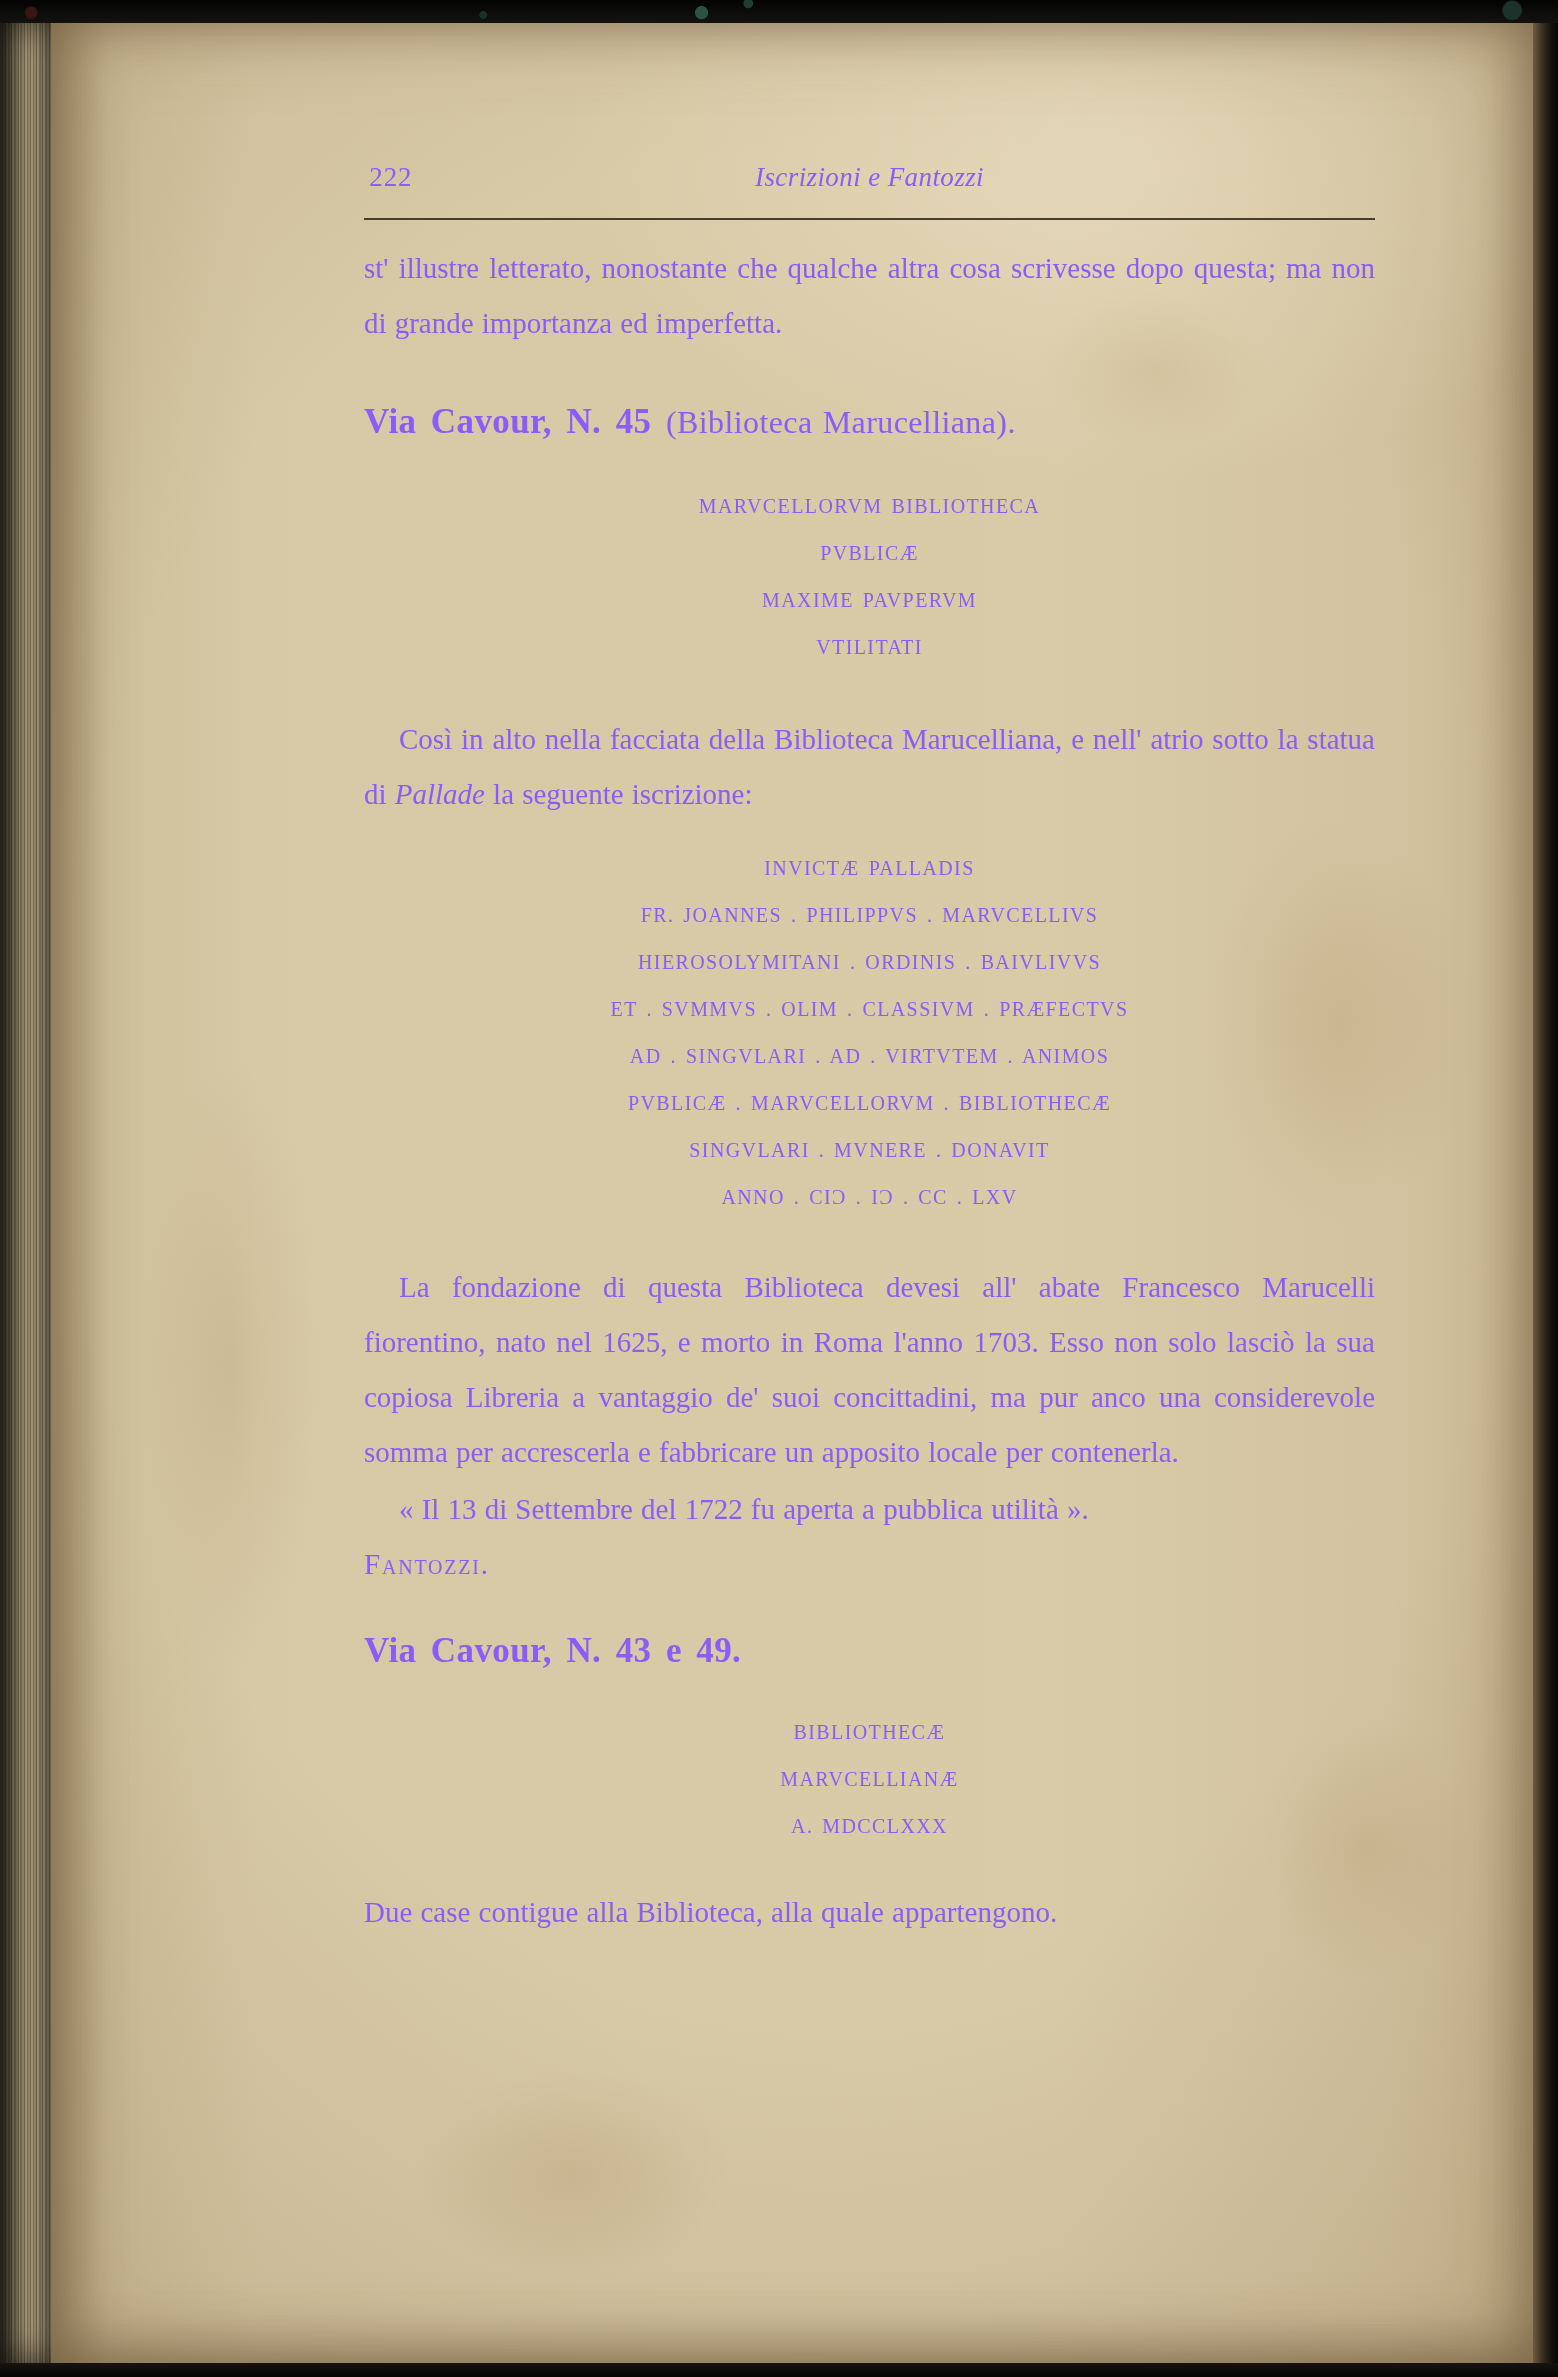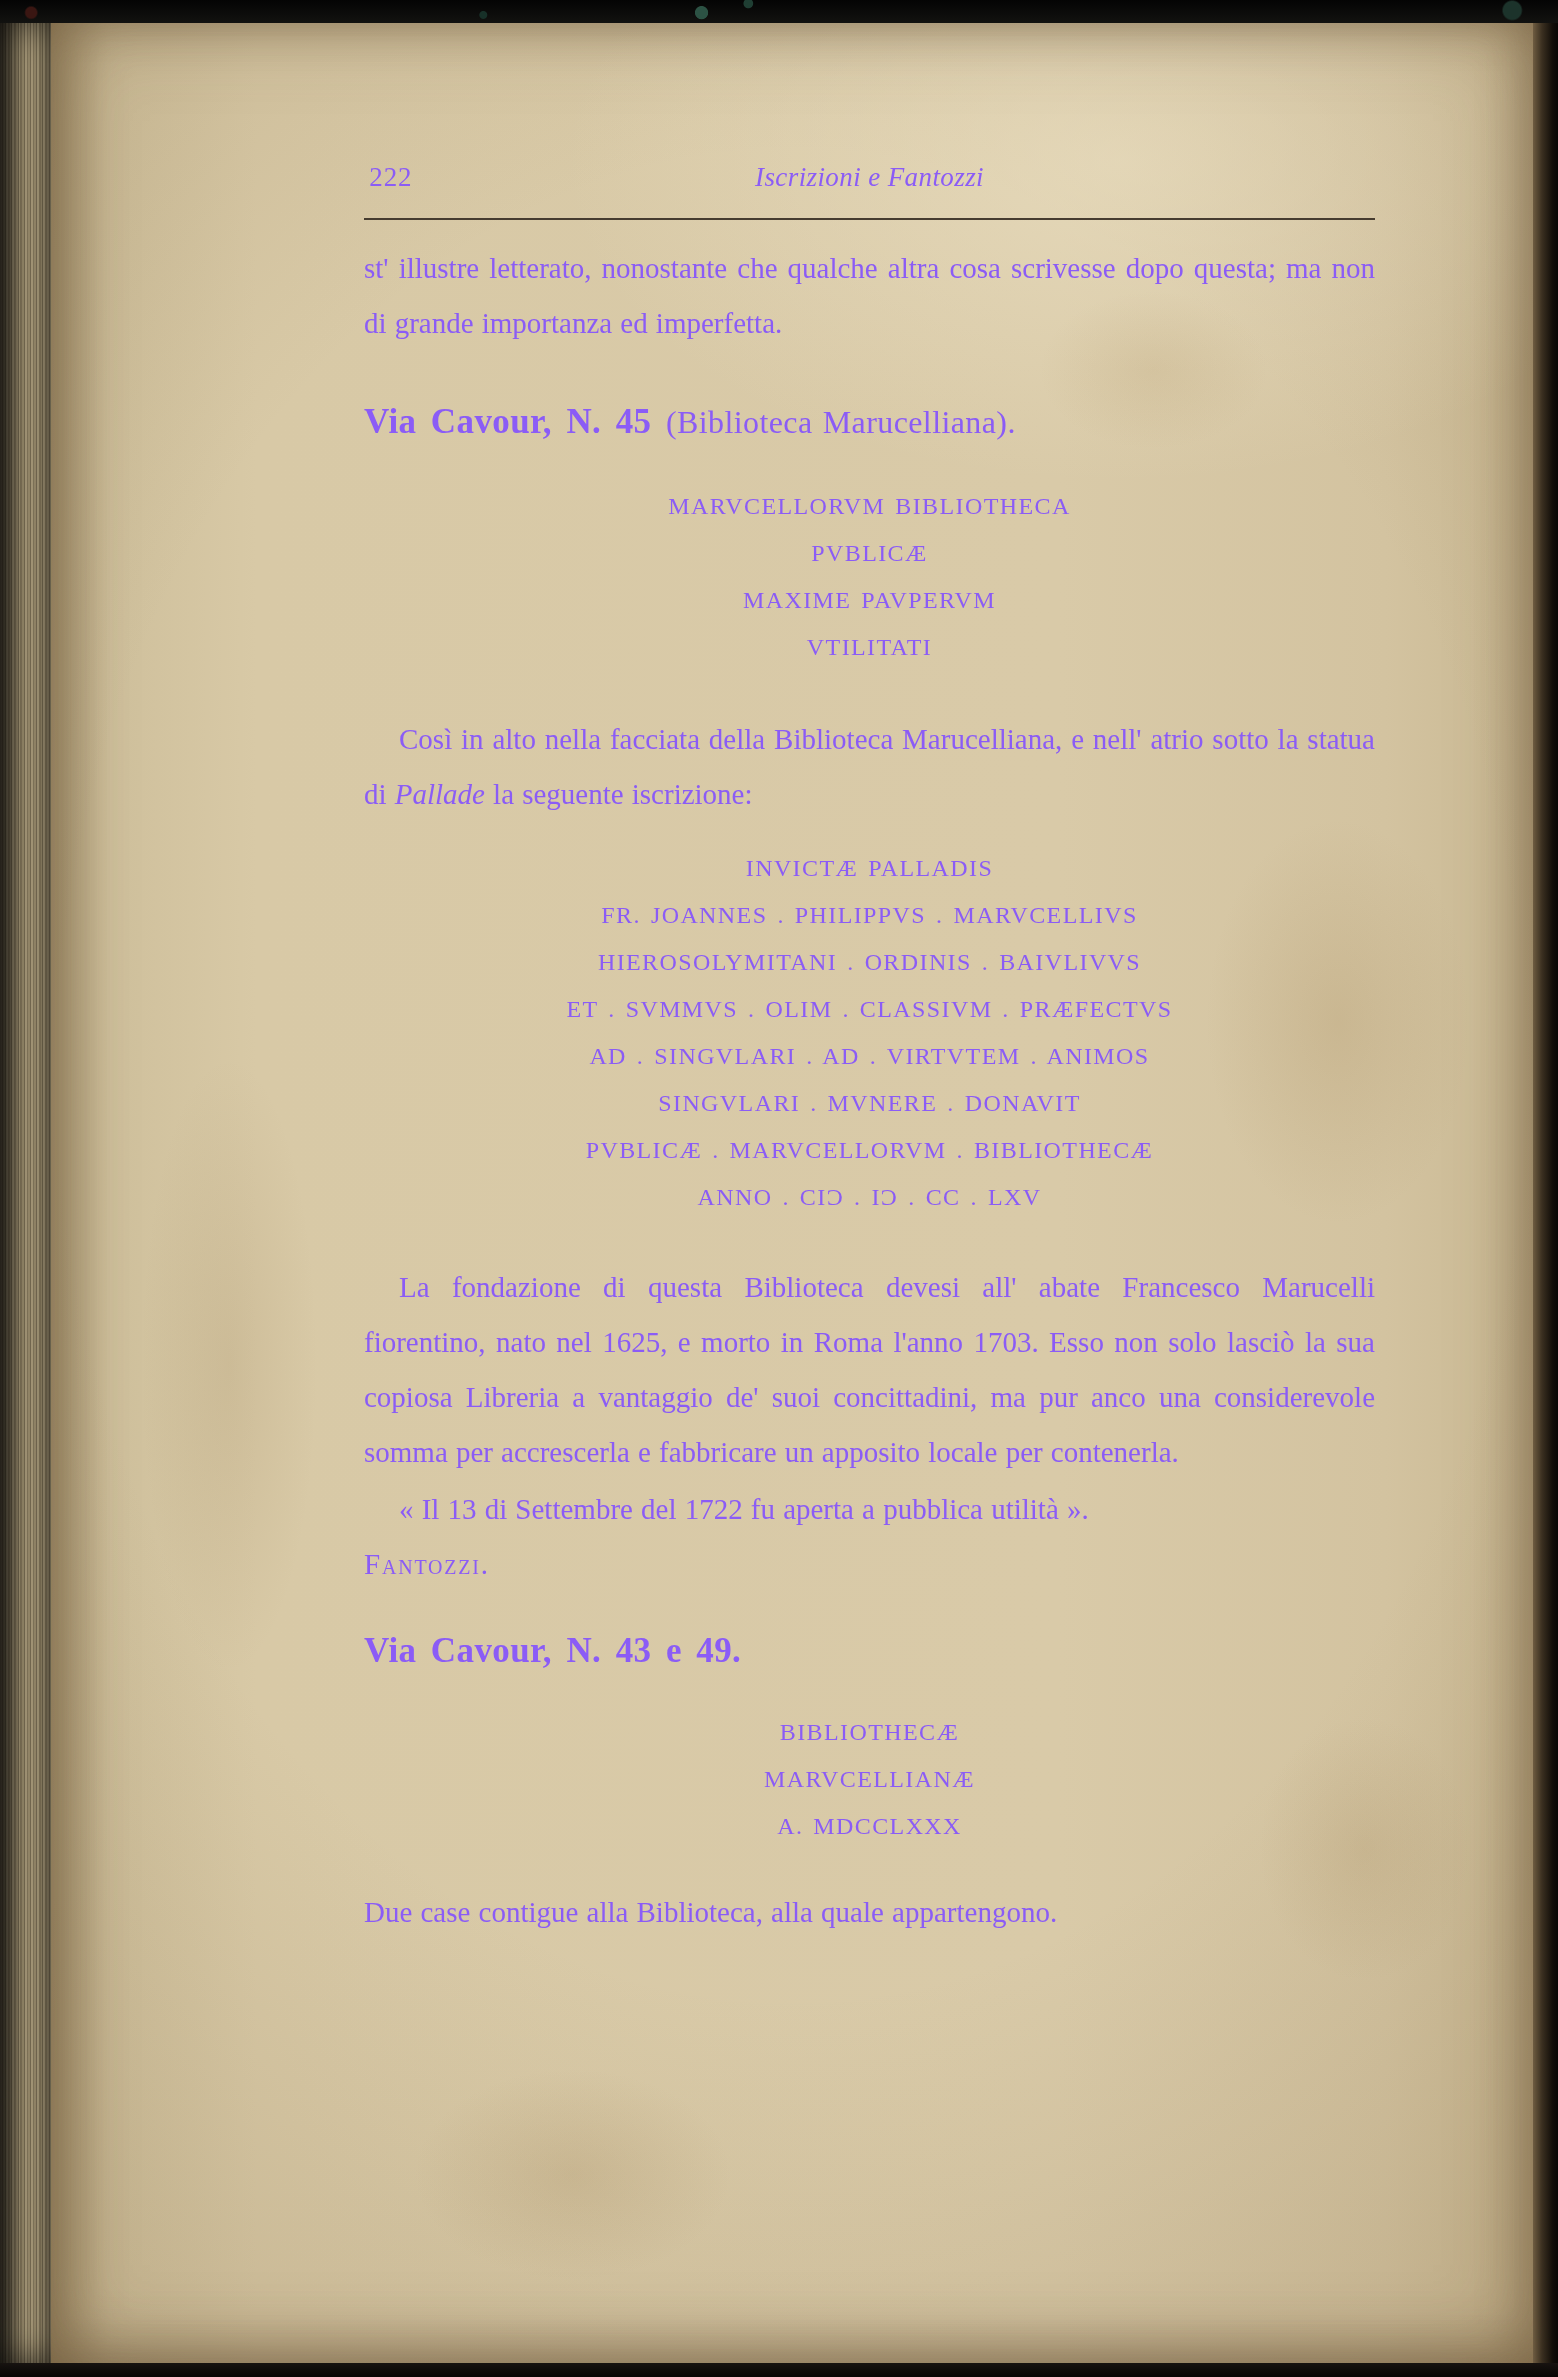--- a/index.html
+++ b/index.html
@@ -97,21 +97,21 @@
   }
   .h-45   { margin-top:51px; }
   .h-4349 { margin-top:39px; }
   .heading-note { font-weight:normal; font-size:32px; word-spacing:1.8px; }
 
   .inscription { text-align:center; }
   .insc-facade { margin-top:41px; }
   .insc-atrium { margin-top:23px; }
   .insc-4349   { margin-top:39px; }
   .insc-line {
-    font-size:24px; line-height:47px;
+    font-size:20px; line-height:47px;
     letter-spacing:1.4px; word-spacing:2.6px;
   }
 
   .smallcaps { font-variant:small-caps; letter-spacing:1.8px; }
   .ital { font-style:italic; }
 </style>
 </head>
 <body>
 
 <div class="scan">
@@ -151,22 +151,22 @@
     </div>
 
     <p class="body-para p-atrium"><span>Così in alto nella facciata della Biblioteca Marucelliana, e nell' atrio sotto la statua di </span><span class="ital">Pallade</span><span> la seguente iscrizione:</span></p>
 
     <div class="inscription insc-atrium">
       <div class="insc-line">INVICTÆ PALLADIS</div>
       <div class="insc-line">FR. JOANNES . PHILIPPVS . MARVCELLIVS</div>
       <div class="insc-line">HIEROSOLYMITANI . ORDINIS . BAIVLIVVS</div>
       <div class="insc-line">ET . SVMMVS . OLIM . CLASSIVM . PRÆFECTVS</div>
       <div class="insc-line">AD . SINGVLARI . AD . VIRTVTEM . ANIMOS</div>
+      <div class="insc-line">PVBLICÆ . MARVCELLORVM . BIBLIOTHECÆ</div>
       <div class="insc-line">SINGVLARI . MVNERE . DONAVIT</div>
-      <div class="insc-line">PVBLICÆ . MARVCELLORVM . BIBLIOTHECÆ</div>
       <div class="insc-line">ANNO . CIƆ . IƆ . CC . LXV</div>
     </div>
 
     <p class="body-para p-history">La fondazione di questa Biblioteca devesi all' abate Francesco Marucelli fiorentino, nato nel 1625, e morto in Roma l'anno 1703. Esso non solo lasciò la sua copiosa Libreria a vantaggio de' suoi concittadini, ma pur anco una considerevole somma per accrescerla e fabbricare un apposito locale per contenerla.</p>
 
     <p class="body-para p-quote">« Il 13 di Settembre del 1722 fu aperta a pubblica utilità ».</p>
 
     <p class="body-para no-indent p-attrib"><span class="smallcaps">Fantozzi.</span></p>
 
     <h2 class="section-heading h-4349">Via Cavour, N. 43 e 49.</h2>

